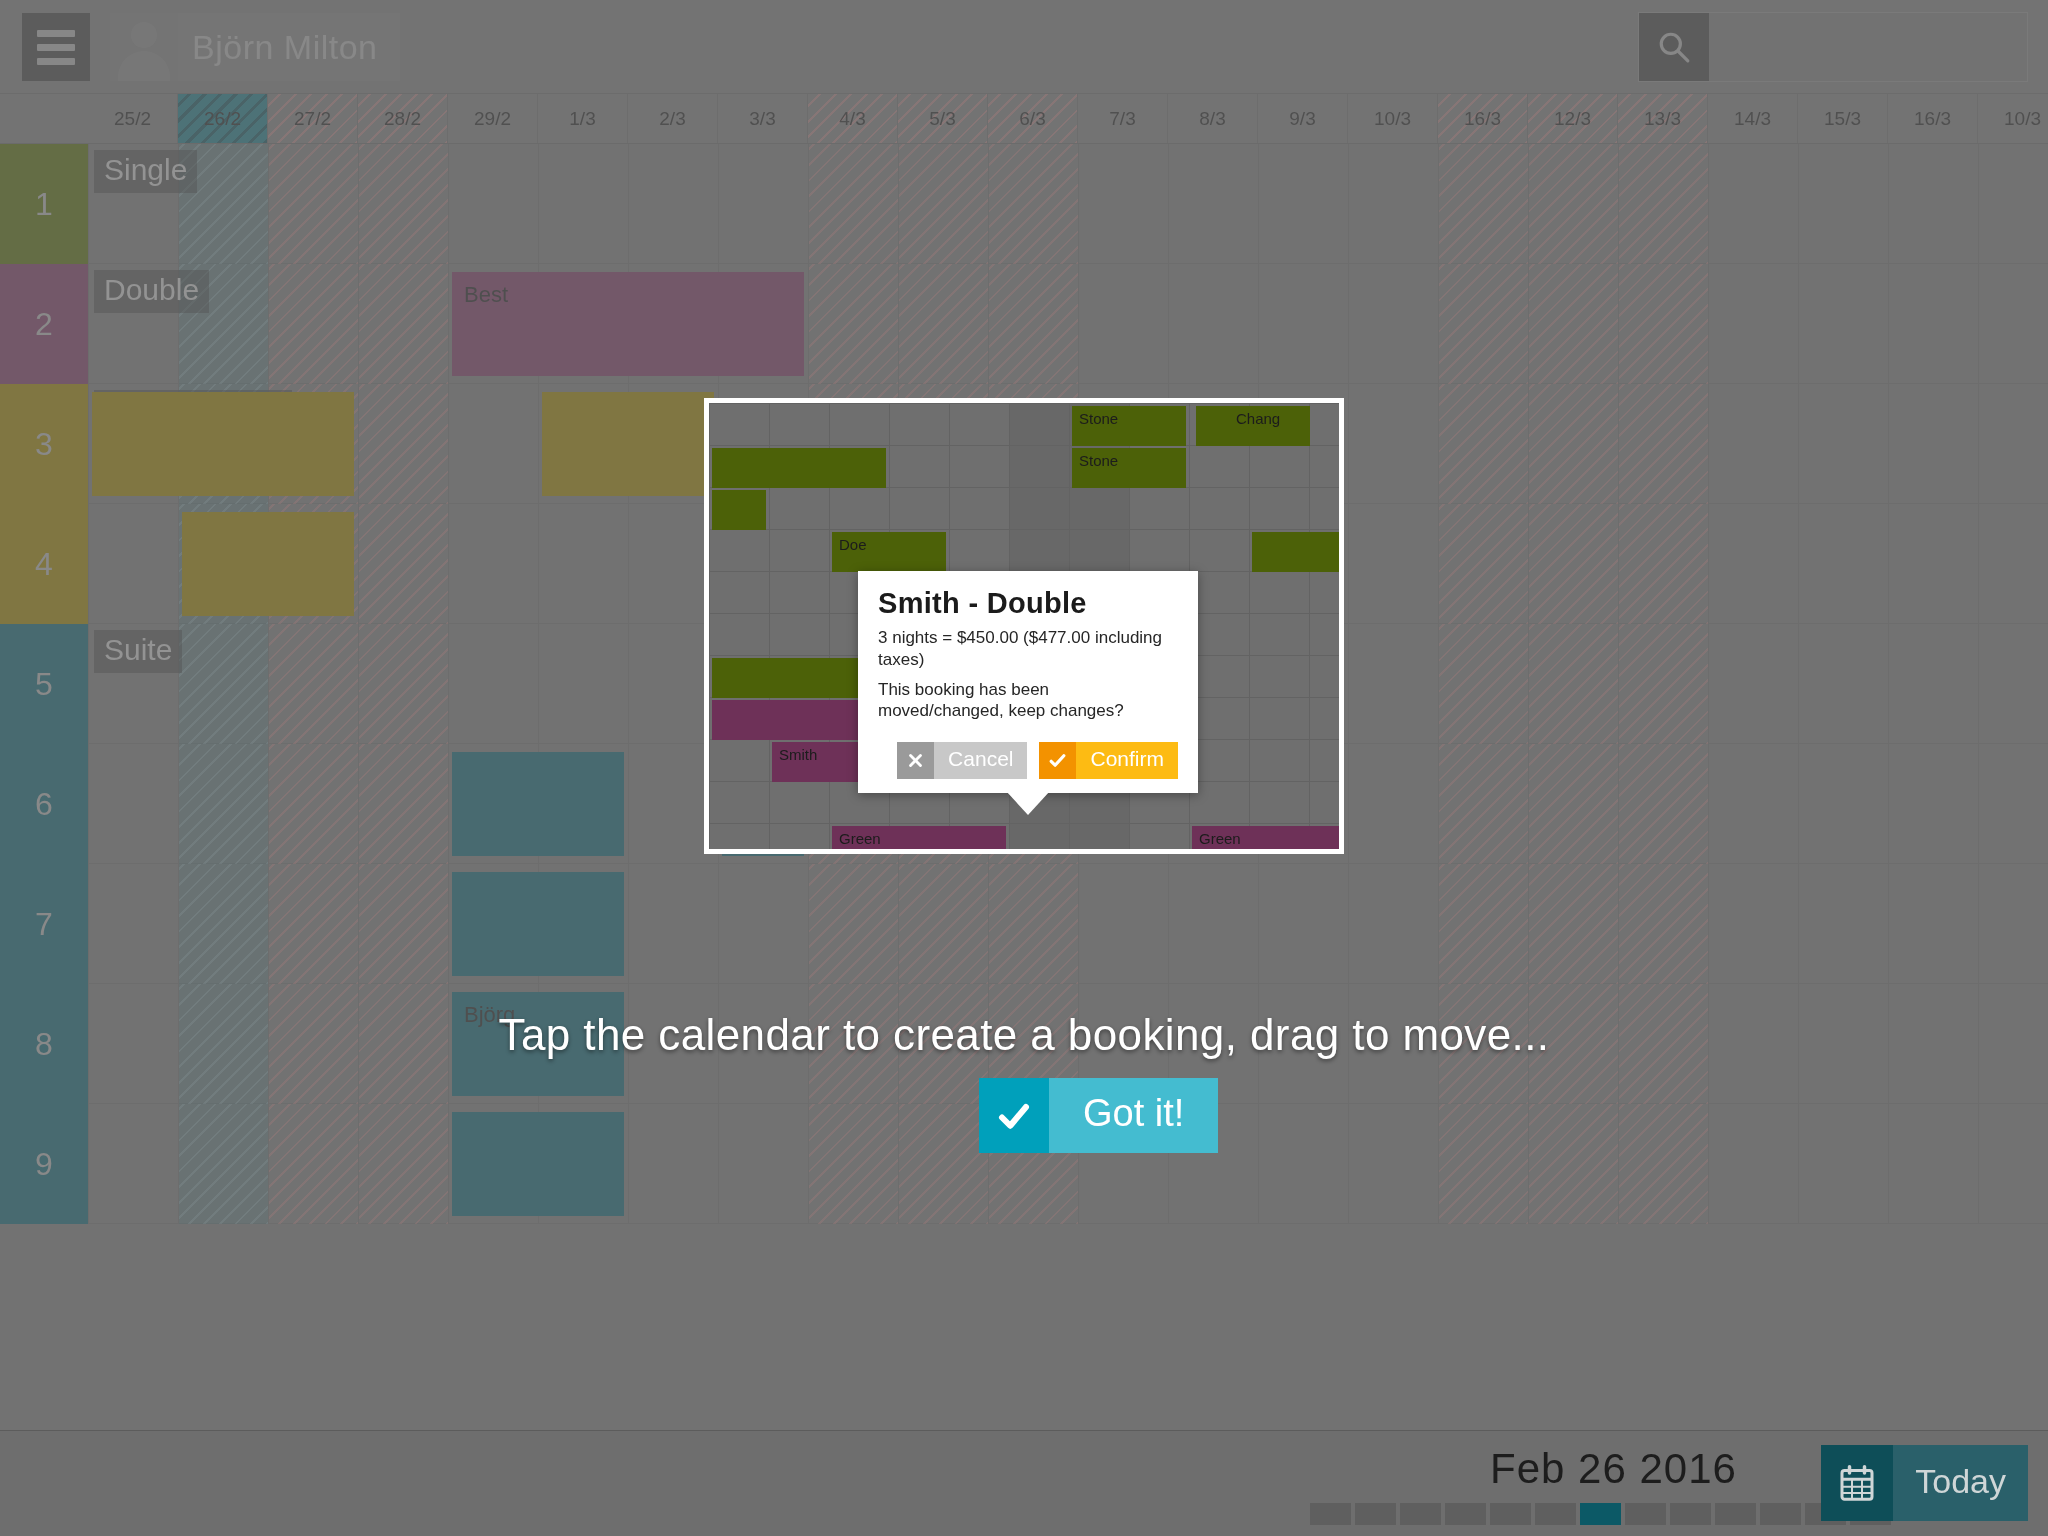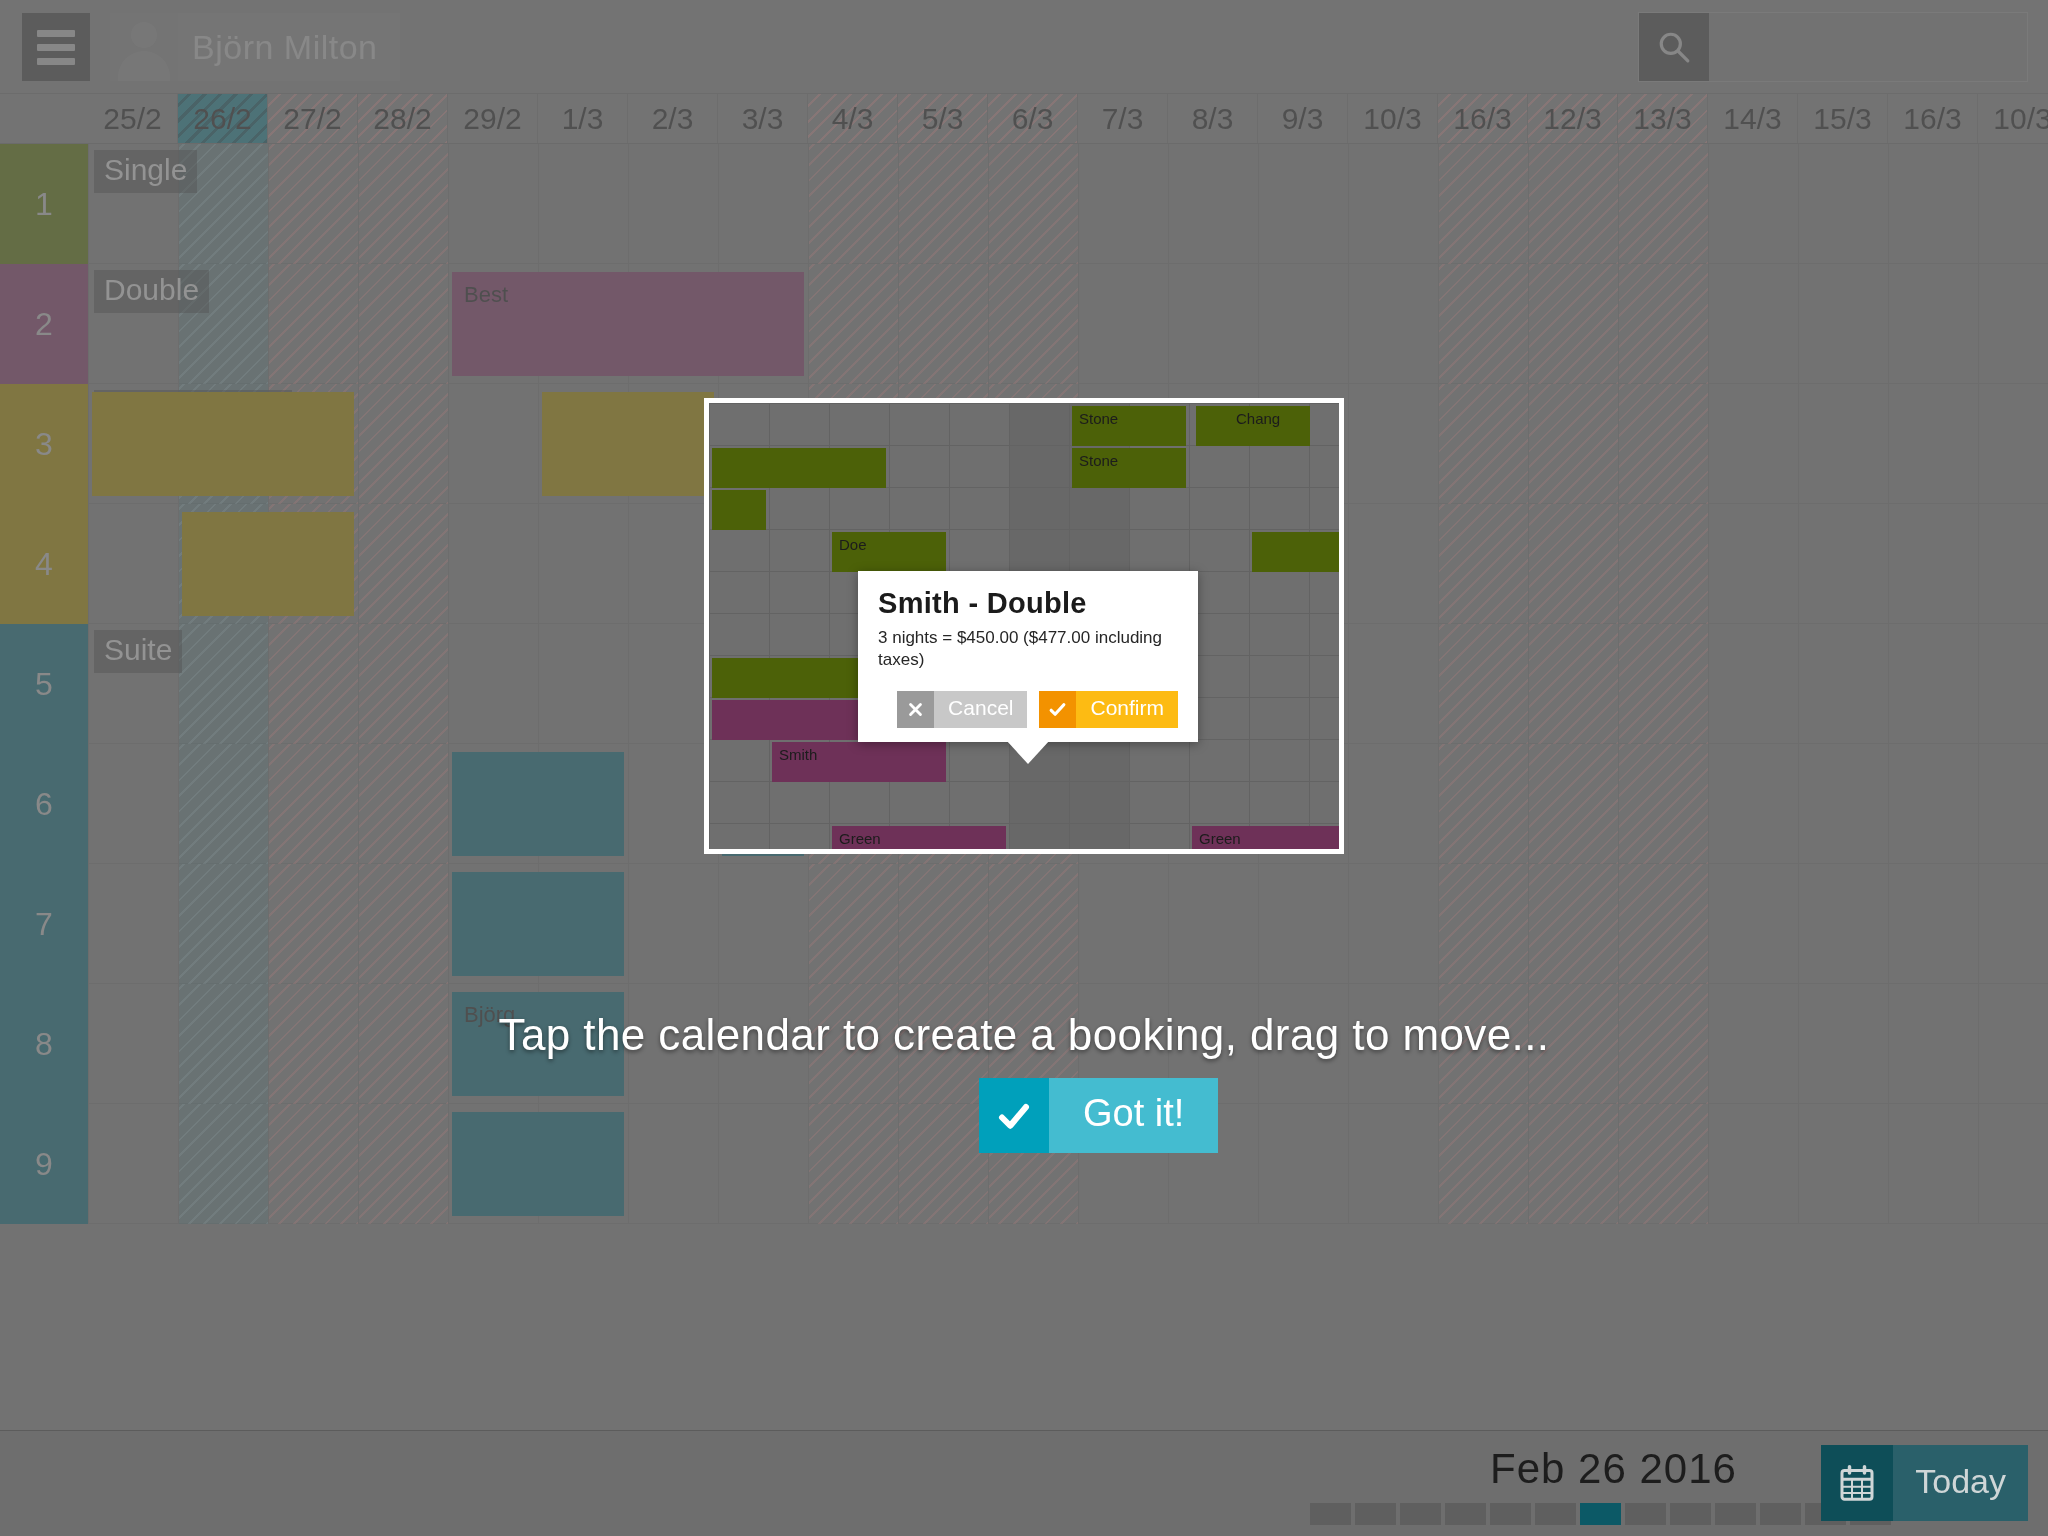--- a/index.html
+++ b/index.html
@@ -48,21 +48,21 @@
   .search-input { flex:1; background:#6a6a6a; border:none; outline:none; color:#cfcfcf; font-size:22px; padding:0 12px; }
 
   
   .datehdr {
     position:absolute; left:0; top:94px; width:2048px; height:50px;
     display:flex; background:#6d6d6d; border-bottom:1px solid #5c5c5c;
   }
   .dcell {
     flex:0 0 90px; position:relative;
     display:flex; align-items:center; justify-content:center;
-    color:#1f1f1f; font-size:30px;
+    color:#1f1f1f; font-size:19px;
     font-family:"Liberation Sans Narrow","Liberation Sans",sans-serif;
     border-right:1px solid #606060;
   }
   .dcell.wknd::before{
     content:""; position:absolute; inset:0;
     background:repeating-linear-gradient(-45deg, rgba(190,120,120,.55) 0 2px, rgba(0,0,0,0) 2px 11px);
   }
   .dcell.today { background:#1a6a77; }
   .dcell.today::before{
     content:""; position:absolute; inset:0;
@@ -677,20 +677,21 @@
               <path d="M8 3 L17 12 L8 21" fill="none" stroke="#ffffff" stroke-width="4" stroke-linecap="round" stroke-linejoin="round"></path>
             </svg>
         </span>
       </div>
     </div>
   </div>
 
   <div class="tip">
     <h2>Smith - Double</h2>
     <p>3 nights = $450.00 ($477.00 including taxes)</p>
+    <p>This booking has been moved/changed, keep changes?</p>
     <div class="btns">
       <div class="tbtn cancel">
         <span class="ic">
           <svg viewBox="0 0 24 24" width="17" height="17" aria-hidden="true">
               <path d="M5 5 L19 19 M19 5 L5 19" stroke="#ffffff" stroke-width="4" stroke-linecap="round"></path>
             </svg>
         </span>
         <span class="lb">Cancel</span>
       </div>
       <div class="tbtn confirm">

